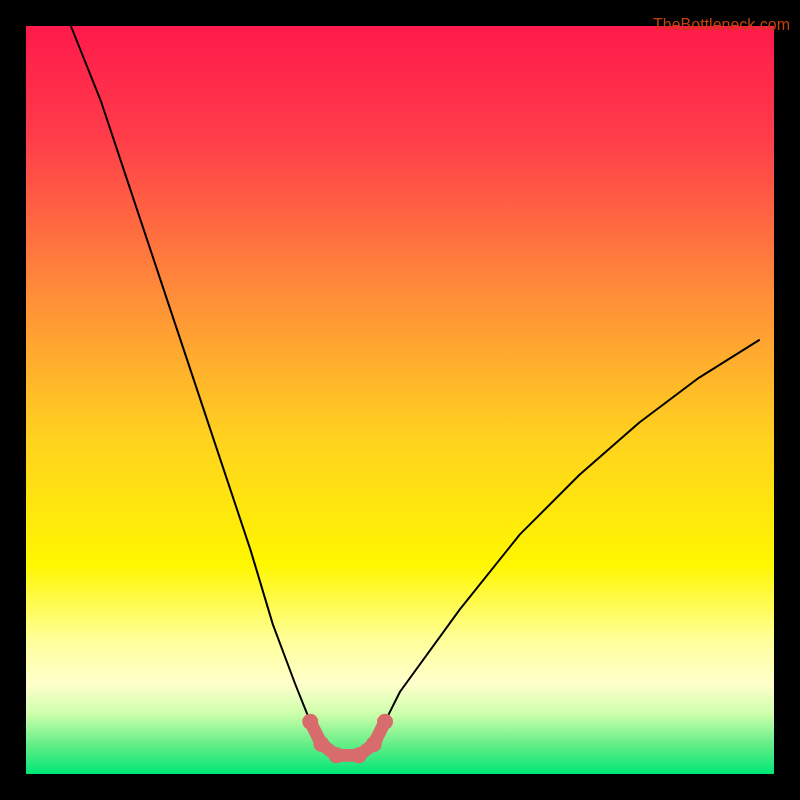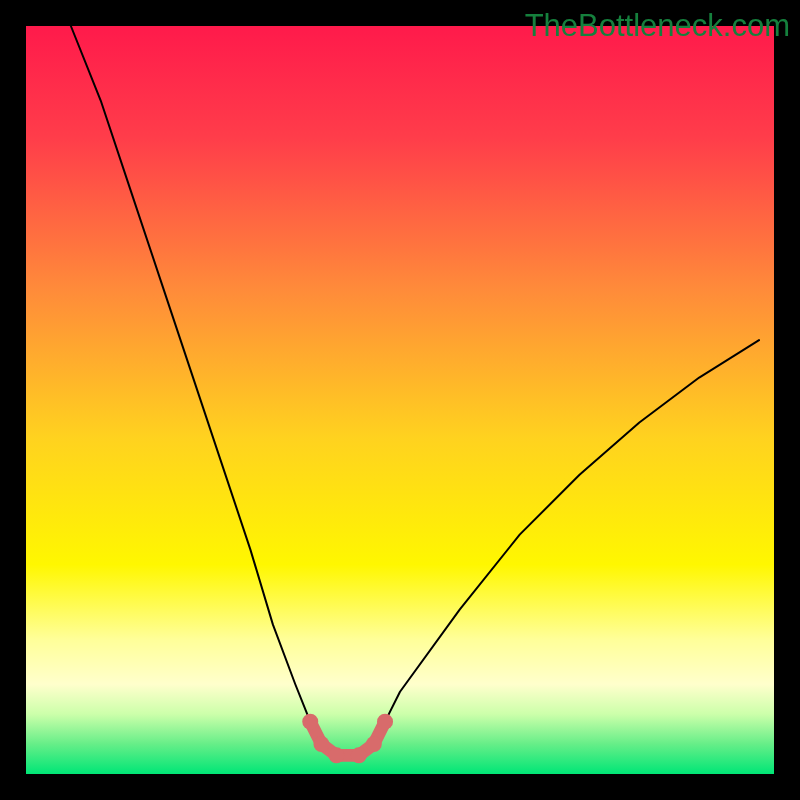--- a/index.html
+++ b/index.html
@@ -13,26 +13,26 @@
   .chart-wrap {
     position: relative;
     width: 800px;
     height: 800px;
   }
   svg {
     display: block;
   }
   .watermark {
     position: absolute;
-    top: 8px;
+    top: 16px;
     right: 10px;
     font-family: Arial, Helvetica, sans-serif;
-    font-size: 31px;
+    font-size: 16px;
     font-weight: 500;
-    color: #15803d;
+    color: #c2410c;
     user-select: none;
   }
 </style>
 </head>
 <body>
 
 <div class="chart-wrap">
   <svg id="chart-svg" width="800" height="800" viewBox="0 0 800 800">
     <defs>
       <linearGradient id="bg-grad" x1="0" y1="0" x2="0" y2="1">

